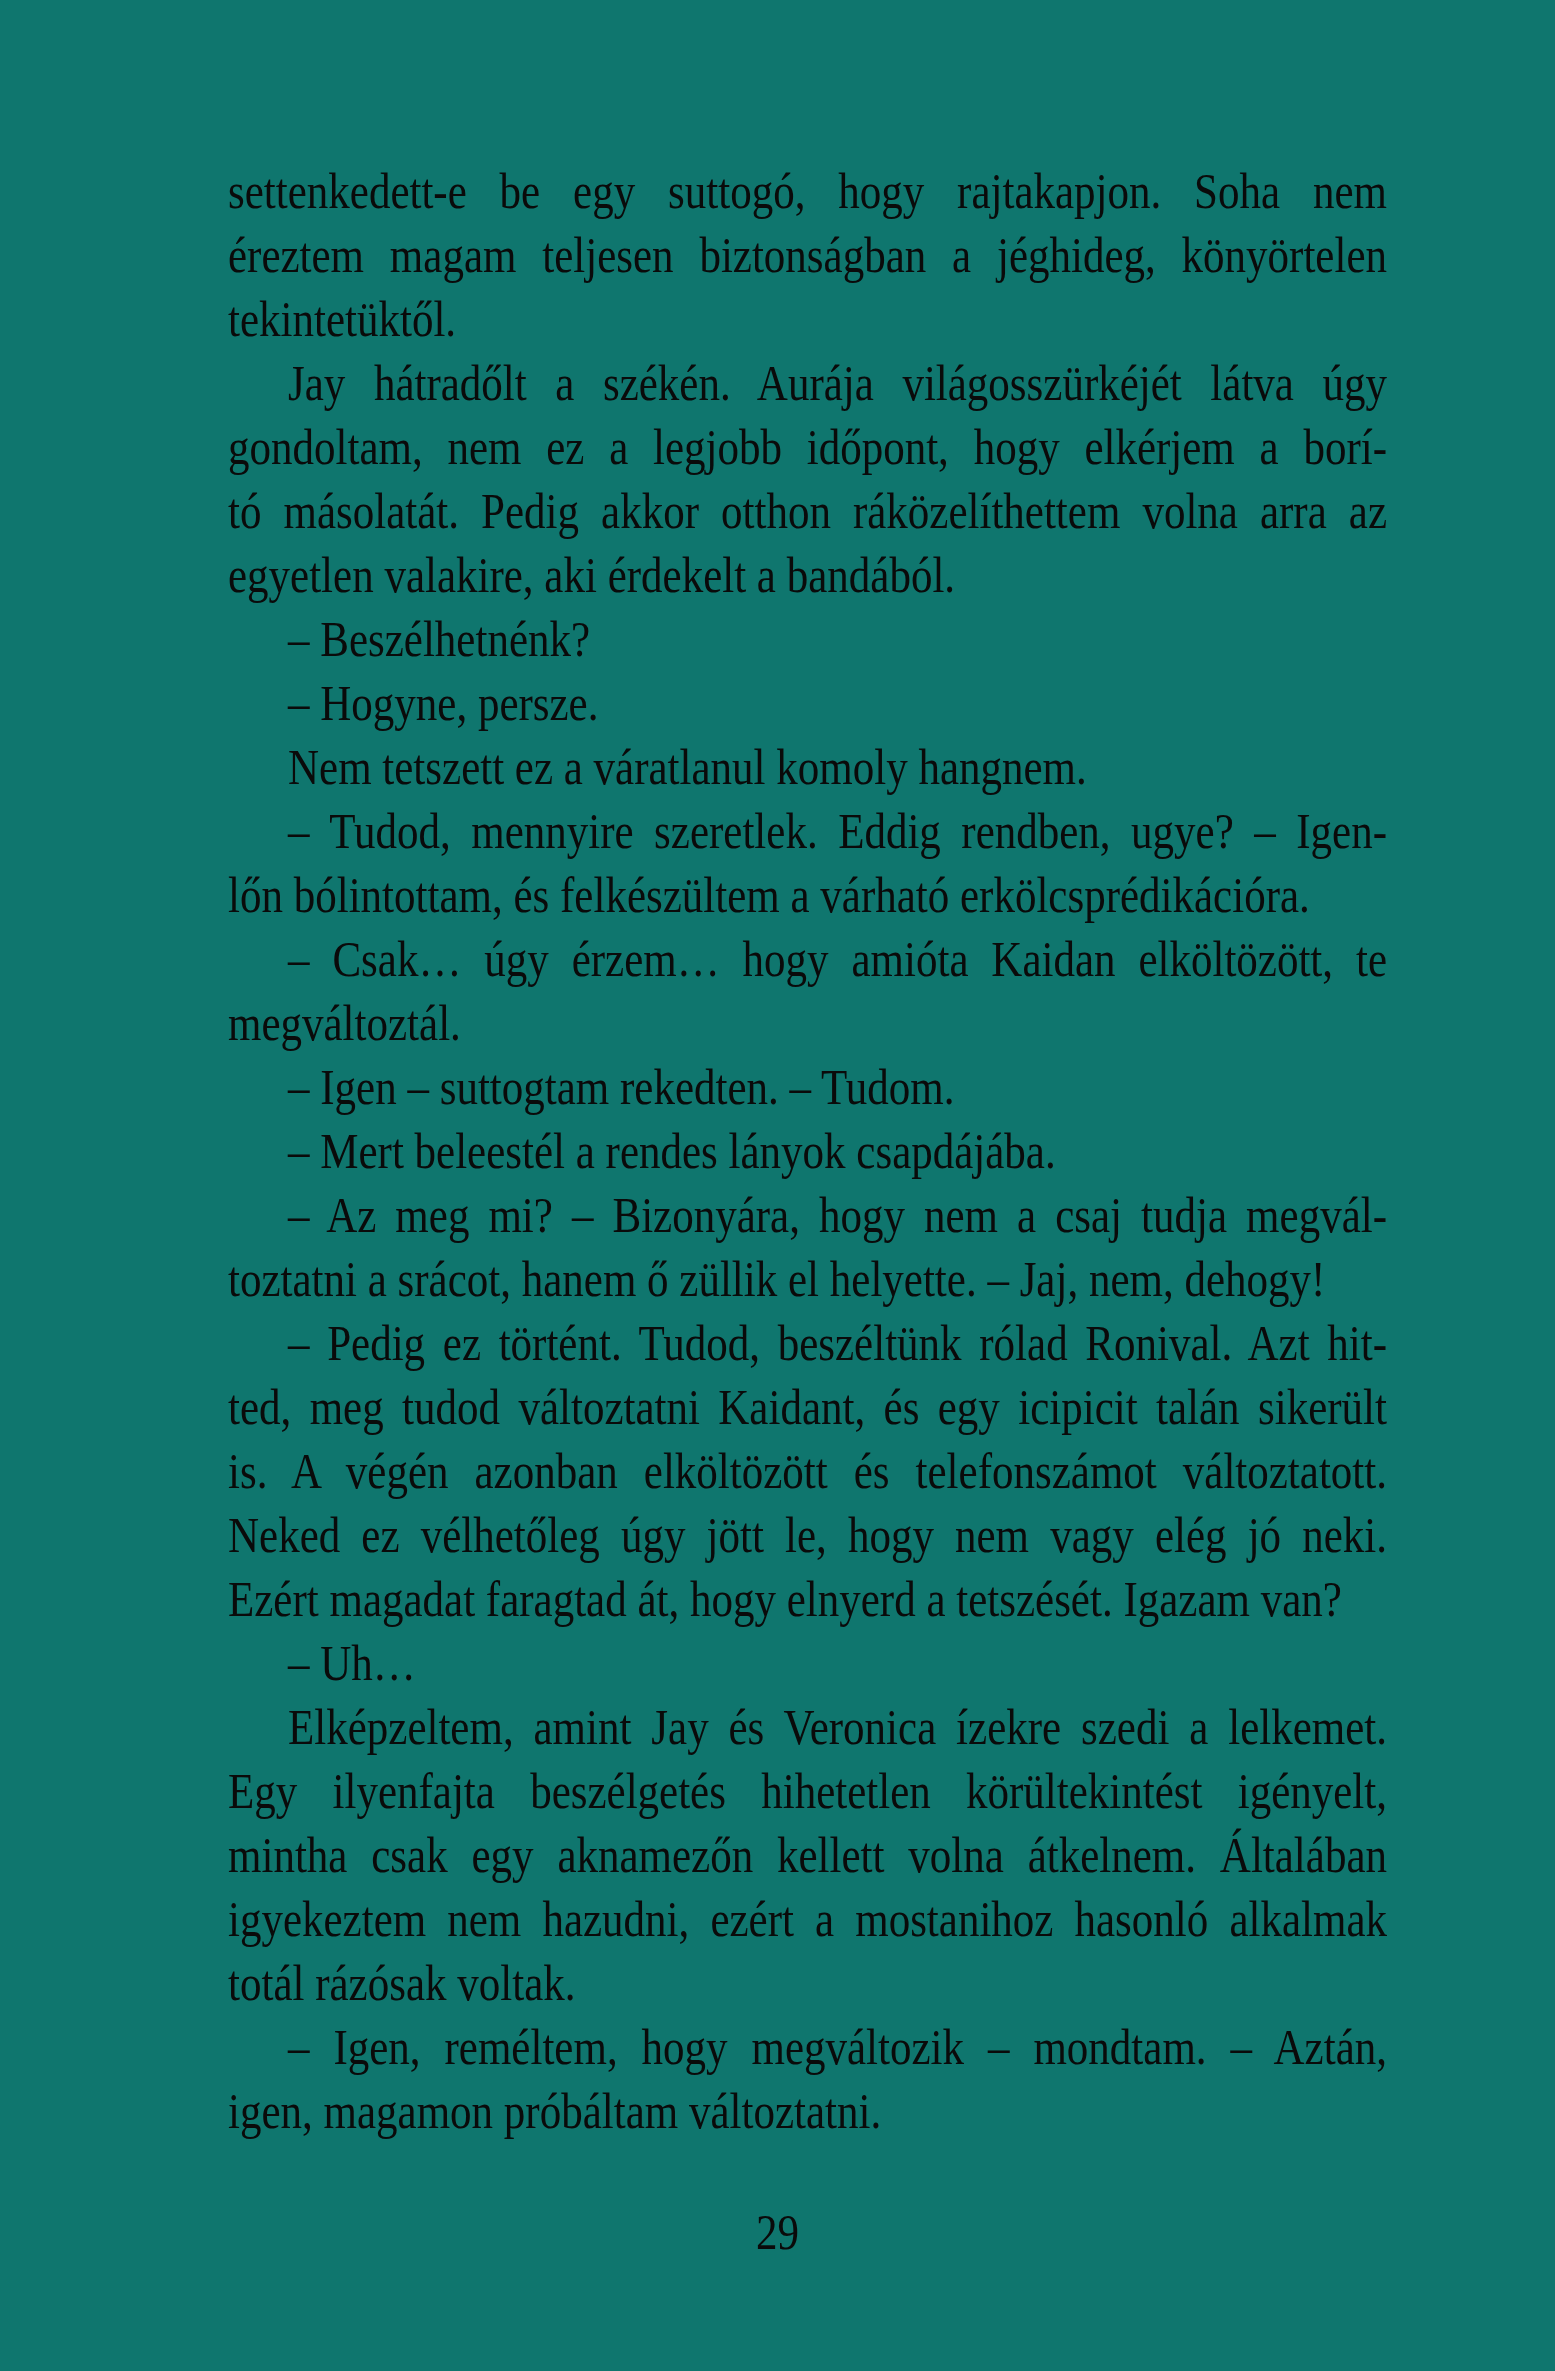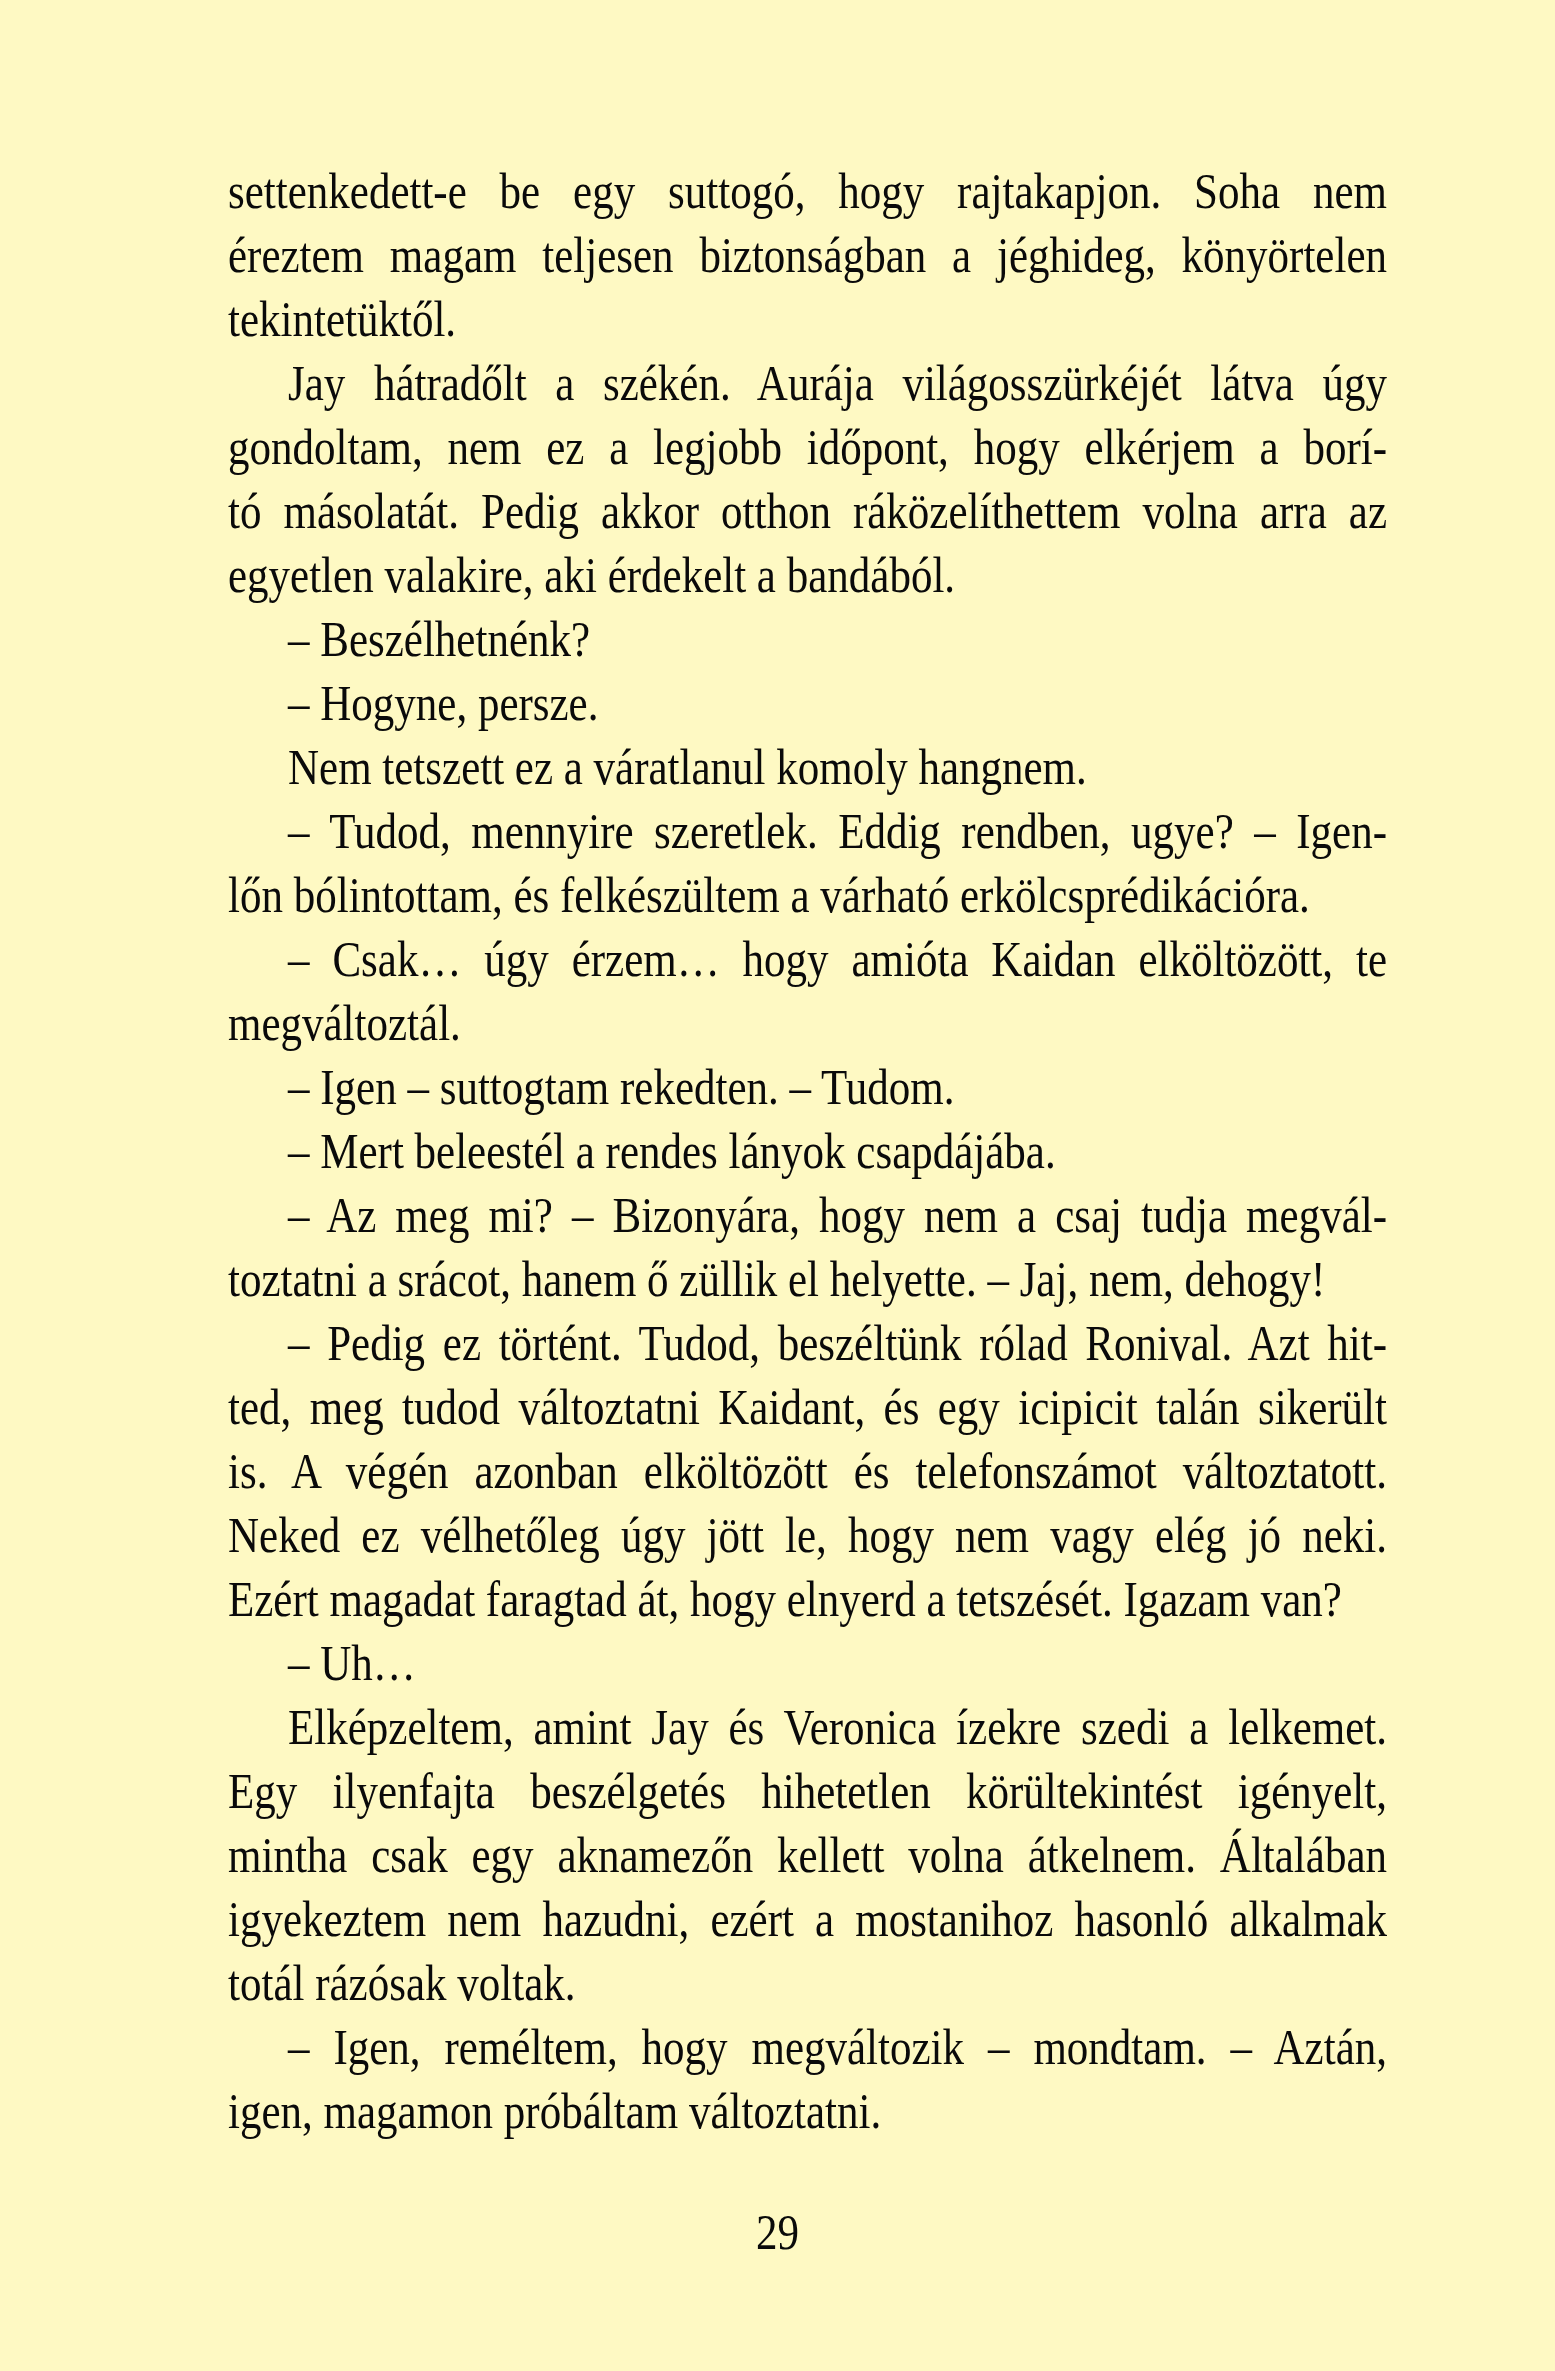--- a/index.html
+++ b/index.html
@@ -11,21 +11,21 @@
     width: 1555px;
     height: 2372px;
     position: relative;
     font-family: "Liberation Serif", "DejaVu Serif", serif;
     color: #0a0a0a;
     overflow: hidden;
   }
   .page {
     position: absolute;
     inset: 0;
-    background: #fef9c3;
+    background: #0f766e;
   }
   .text-block {
     position: absolute;
     left: 228px;
     top: 159px;
     width: 1159px;
   }
   .line {
     height: 64px;
     line-height: 64px;

